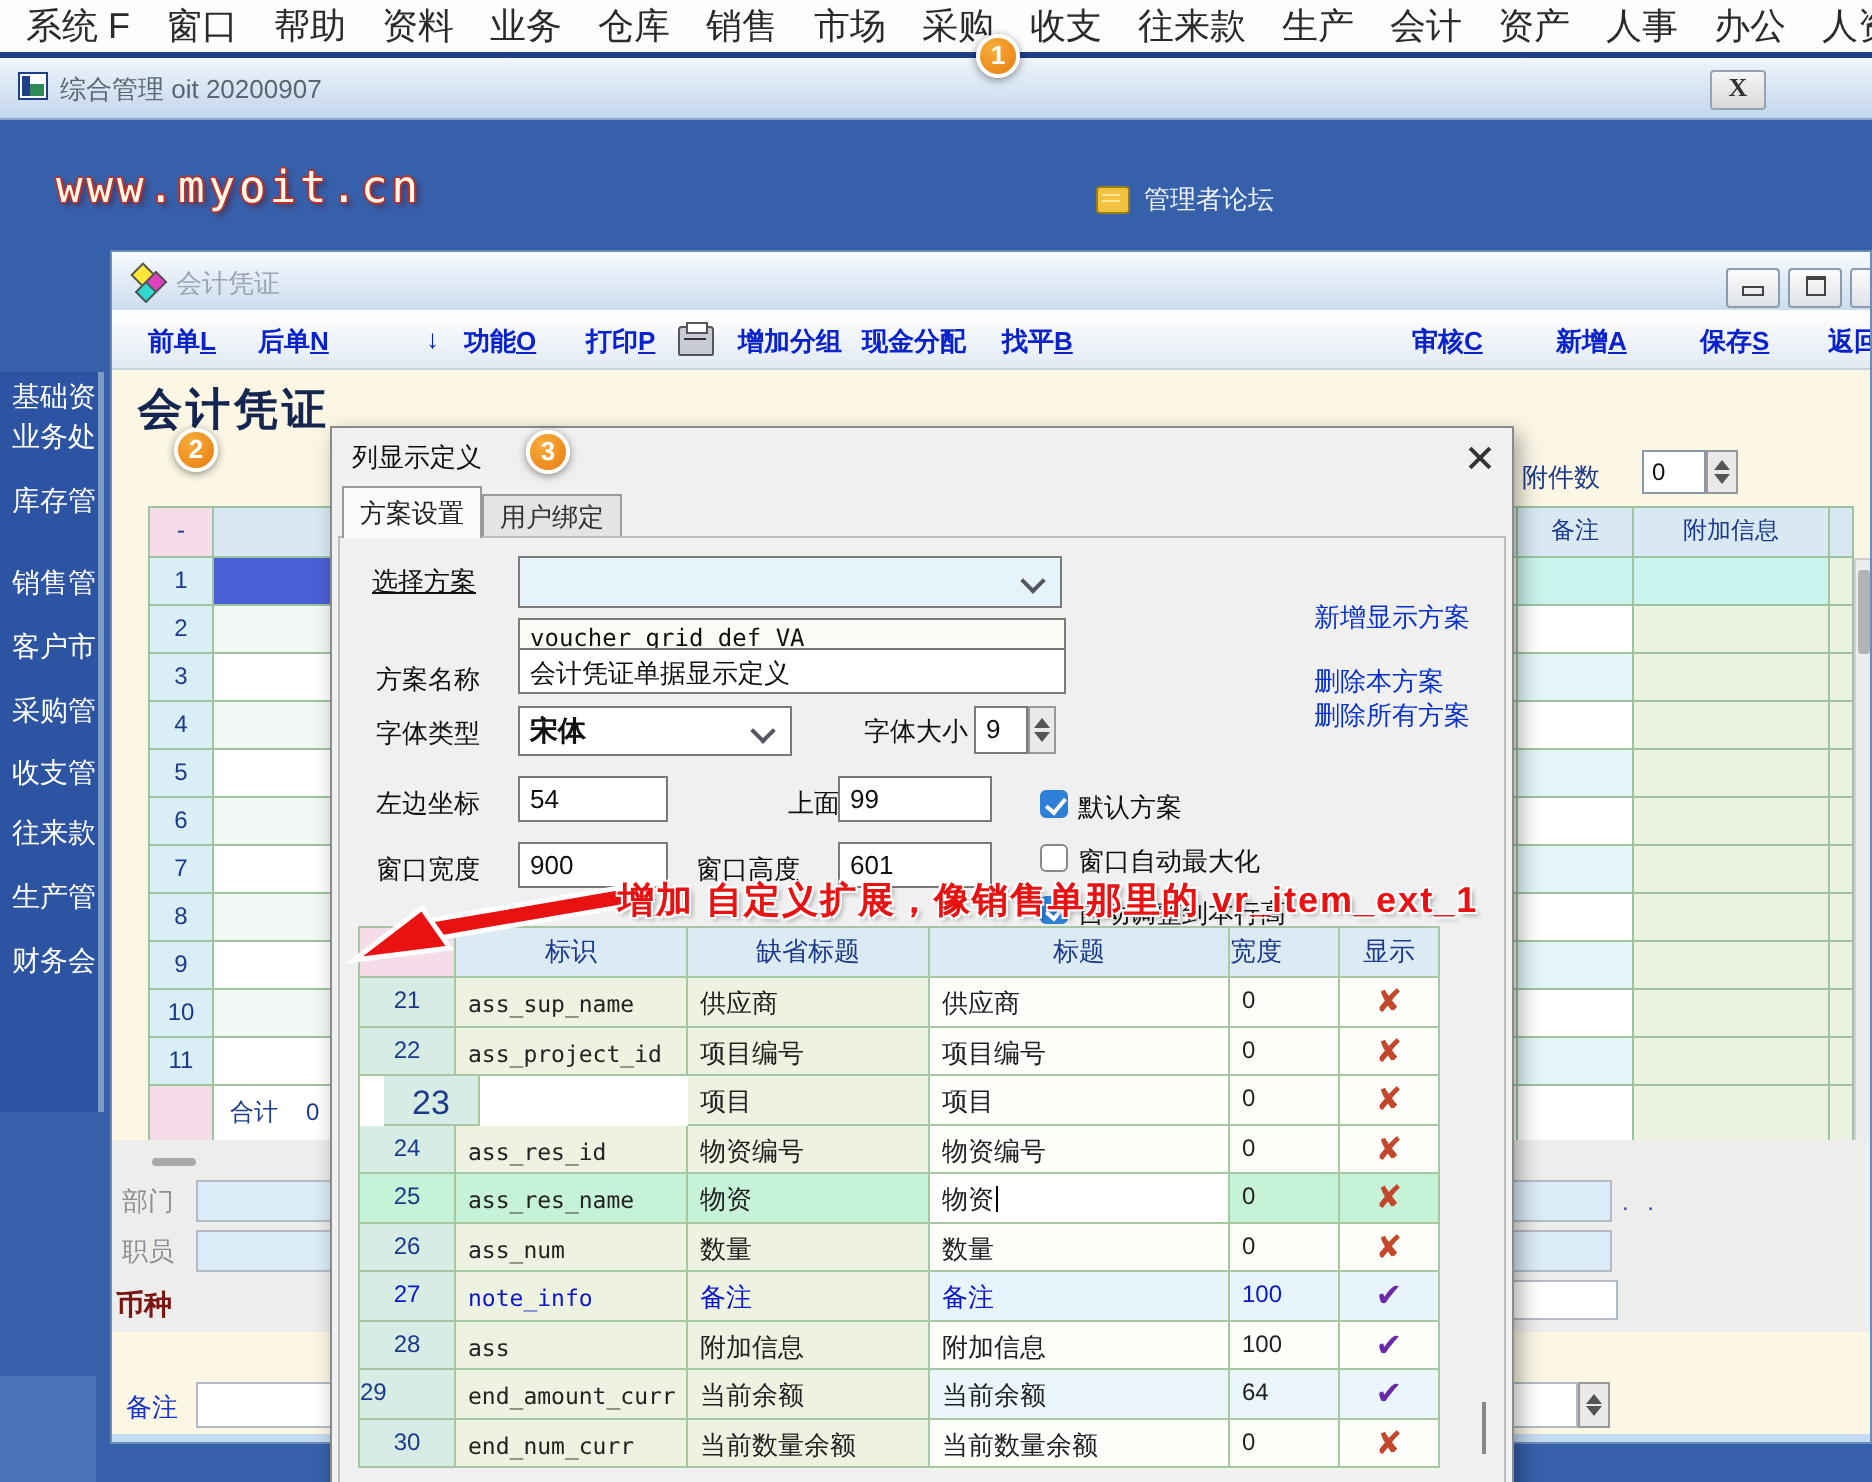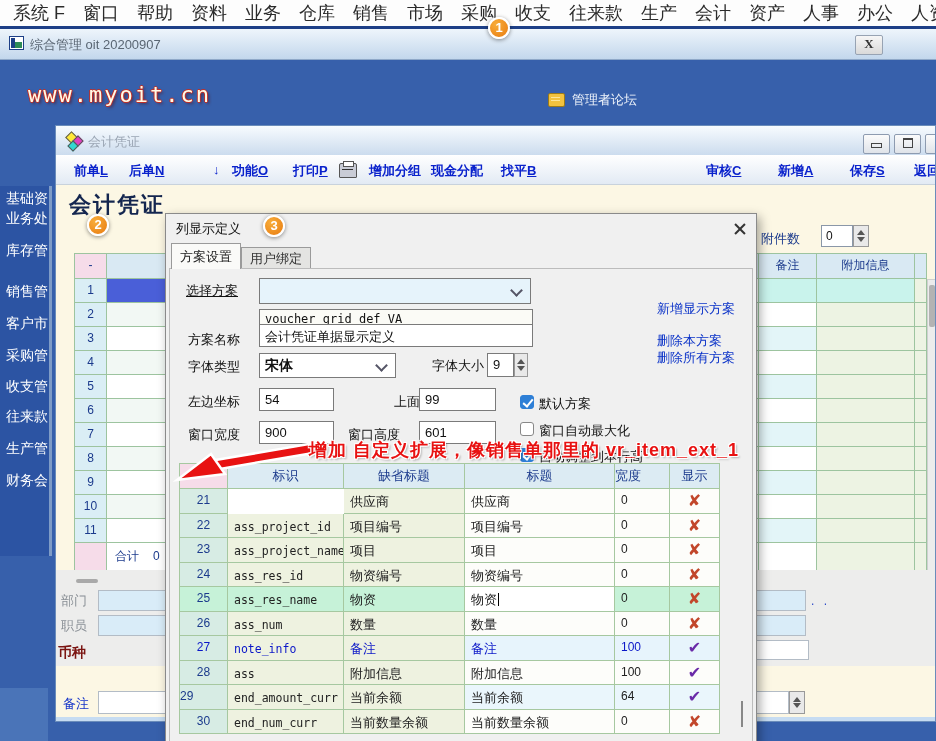--- a/index.html
+++ b/index.html
@@ -355,32 +355,32 @@
     <div class="annot-text">增加 自定义扩展，像销售单那里的 vr_item_ext_1</div>
 
     <div id="dlg-table">
         <div class="dcell" style="left: 0px; top: 0px; width: 48px; height: 25px; text-align: center; color: rgb(27, 58, 140); background: rgb(246, 220, 233); padding-top: 3px;">-</div>
         <div class="dcell" style="left: 48px; top: 0px; width: 116px; height: 25px; text-align: center; color: rgb(27, 58, 140); background: rgb(220, 235, 243); padding-top: 3px;">标识</div>
         <div class="dcell" style="left: 164px; top: 0px; width: 121px; height: 25px; text-align: center; color: rgb(27, 58, 140); background: rgb(220, 235, 243); padding-top: 3px;">缺省标题</div>
         <div class="dcell" style="left: 285px; top: 0px; width: 150px; height: 25px; text-align: center; color: rgb(27, 58, 140); background: rgb(220, 235, 243); padding-top: 3px;">标题</div>
         <div class="dcell" style="left: 435px; top: 0px; width: 55px; height: 25px; text-align: left; color: rgb(27, 58, 140); background: rgb(220, 235, 243); padding-top: 3px;">宽度</div>
         <div class="dcell" style="left: 490px; top: 0px; width: 50px; height: 25px; text-align: center; color: rgb(27, 58, 140); background: rgb(220, 235, 243); padding-top: 3px;">显示</div>
         <div class="dcell" style="left: 0px; top: 25px; width: 48px; height: 24.5px; text-align: center; font-size: 12px; color: rgb(27, 58, 140); background: rgb(215, 236, 228);">21</div>
+        <div class="dcell" style="left: 48px; top: 25px; width: 116px; height: 24.5px; font-family: &quot;DejaVu Sans Mono&quot;, &quot;Liberation Mono&quot;, monospace; font-size: 11.5px; padding-left: 6px; padding-top: 6px; color: rgb(34, 34, 34); background: rgb(238, 242, 224);">ass_sup_name</div>
         <div class="dcell" style="left: 164px; top: 25px; width: 121px; height: 24.5px; padding-left: 6px; color: rgb(34, 34, 34); background: rgb(238, 242, 224);">供应商</div>
         <div class="dcell" style="left: 285px; top: 25px; width: 150px; height: 24.5px; padding-left: 6px; color: rgb(34, 34, 34); background: rgb(253, 253, 250);">供应商</div>
         <div class="dcell" style="left: 435px; top: 25px; width: 55px; height: 24.5px; padding-left: 6px; font-size: 12px; color: rgb(34, 34, 34); background: rgb(253, 253, 250);">0</div>
         <div class="dcell" style="left: 490px; top: 25px; width: 50px; height: 24.5px; text-align: center; font-size: 16px; font-weight: bold; padding-top: 2px; color: rgb(194, 71, 43); background: rgb(253, 253, 250);">✘</div>
         <div class="dcell" style="left: 0px; top: 49.5px; width: 48px; height: 24.5px; text-align: center; font-size: 12px; color: rgb(27, 58, 140); background: rgb(215, 236, 228);">22</div>
         <div class="dcell" style="left: 48px; top: 49.5px; width: 116px; height: 24.5px; font-family: &quot;DejaVu Sans Mono&quot;, &quot;Liberation Mono&quot;, monospace; font-size: 11.5px; padding-left: 6px; padding-top: 6px; color: rgb(34, 34, 34); background: rgb(238, 242, 224);">ass_project_id</div>
         <div class="dcell" style="left: 164px; top: 49.5px; width: 121px; height: 24.5px; padding-left: 6px; color: rgb(34, 34, 34); background: rgb(238, 242, 224);">项目编号</div>
         <div class="dcell" style="left: 285px; top: 49.5px; width: 150px; height: 24.5px; padding-left: 6px; color: rgb(34, 34, 34); background: rgb(253, 253, 250);">项目编号</div>
         <div class="dcell" style="left: 435px; top: 49.5px; width: 55px; height: 24.5px; padding-left: 6px; font-size: 12px; color: rgb(34, 34, 34); background: rgb(253, 253, 250);">0</div>
         <div class="dcell" style="left: 490px; top: 49.5px; width: 50px; height: 24.5px; text-align: center; font-size: 16px; font-weight: bold; padding-top: 2px; color: rgb(194, 71, 43); background: rgb(253, 253, 250);">✘</div>
-        <div class="dcell" style="left: 0px; top: 74px; width: 48px; height: 24.5px; text-align: center; font-size: 12px; color: rgb(27, 58, 140); background: rgb(215, 236, 228);">23</div>
-        <div class="dcell" style="left: 48px; top: 74px; width: 116px; height: 24.5px; font-family: &quot;DejaVu Sans Mono&quot;, &quot;Liberation Mono&quot;, monospace; font-size: 11.5px; padding-left: 6px; padding-top: 6px; color: rgb(34, 34, 34); background: rgb(238, 242, 224);">ass_project_name</div>
+        <div class="dcell" style="left: 12px; top: 74px; width: 48px; height: 24.5px; text-align: center; font-size: 17px; color: rgb(27, 58, 140); background: rgb(215, 236, 228);">23</div>
         <div class="dcell" style="left: 164px; top: 74px; width: 121px; height: 24.5px; padding-left: 6px; color: rgb(34, 34, 34); background: rgb(238, 242, 224);">项目</div>
         <div class="dcell" style="left: 285px; top: 74px; width: 150px; height: 24.5px; padding-left: 6px; color: rgb(34, 34, 34); background: rgb(253, 253, 250);">项目</div>
         <div class="dcell" style="left: 435px; top: 74px; width: 55px; height: 24.5px; padding-left: 6px; font-size: 12px; color: rgb(34, 34, 34); background: rgb(253, 253, 250);">0</div>
         <div class="dcell" style="left: 490px; top: 74px; width: 50px; height: 24.5px; text-align: center; font-size: 16px; font-weight: bold; padding-top: 2px; color: rgb(194, 71, 43); background: rgb(253, 253, 250);">✘</div>
         <div class="dcell" style="left: 0px; top: 98.5px; width: 48px; height: 24.5px; text-align: center; font-size: 12px; color: rgb(27, 58, 140); background: rgb(215, 236, 228);">24</div>
         <div class="dcell" style="left: 48px; top: 98.5px; width: 116px; height: 24.5px; font-family: &quot;DejaVu Sans Mono&quot;, &quot;Liberation Mono&quot;, monospace; font-size: 11.5px; padding-left: 6px; padding-top: 6px; color: rgb(34, 34, 34); background: rgb(238, 242, 224);">ass_res_id</div>
         <div class="dcell" style="left: 164px; top: 98.5px; width: 121px; height: 24.5px; padding-left: 6px; color: rgb(34, 34, 34); background: rgb(238, 242, 224);">物资编号</div>
         <div class="dcell" style="left: 285px; top: 98.5px; width: 150px; height: 24.5px; padding-left: 6px; color: rgb(34, 34, 34); background: rgb(253, 253, 250);">物资编号</div>
         <div class="dcell" style="left: 435px; top: 98.5px; width: 55px; height: 24.5px; padding-left: 6px; font-size: 12px; color: rgb(34, 34, 34); background: rgb(253, 253, 250);">0</div>
         <div class="dcell" style="left: 490px; top: 98.5px; width: 50px; height: 24.5px; text-align: center; font-size: 16px; font-weight: bold; padding-top: 2px; color: rgb(194, 71, 43); background: rgb(253, 253, 250);">✘</div>

